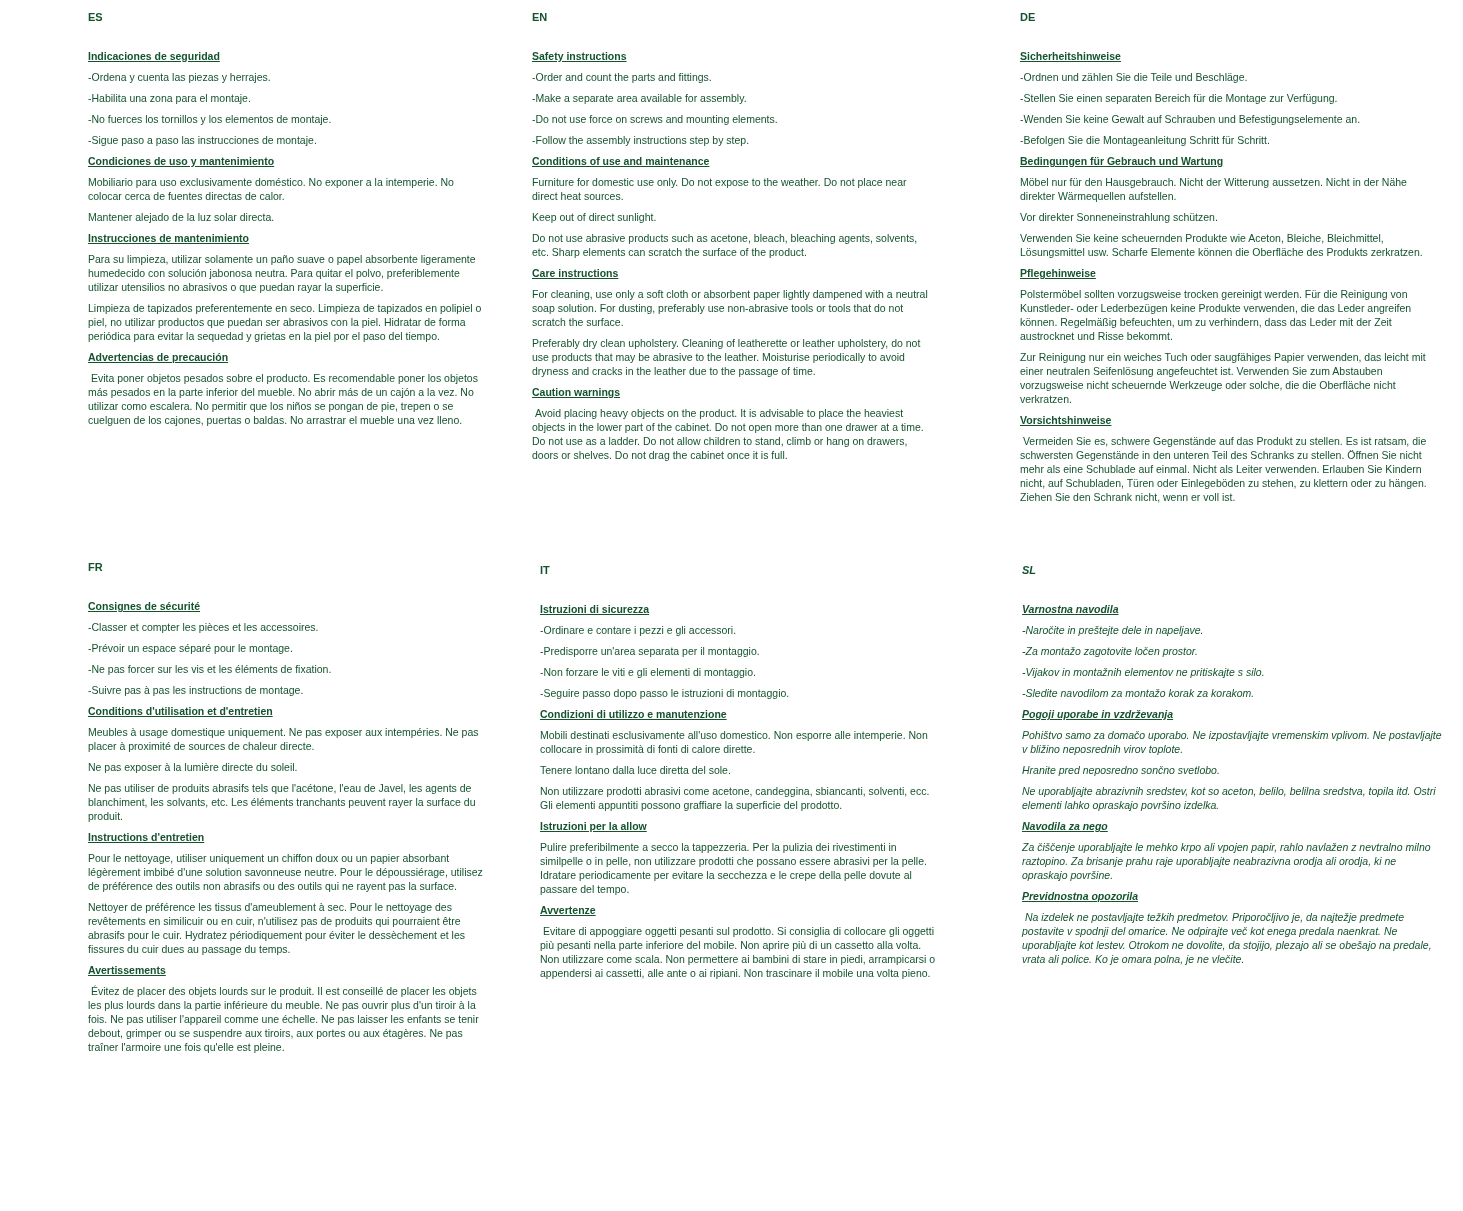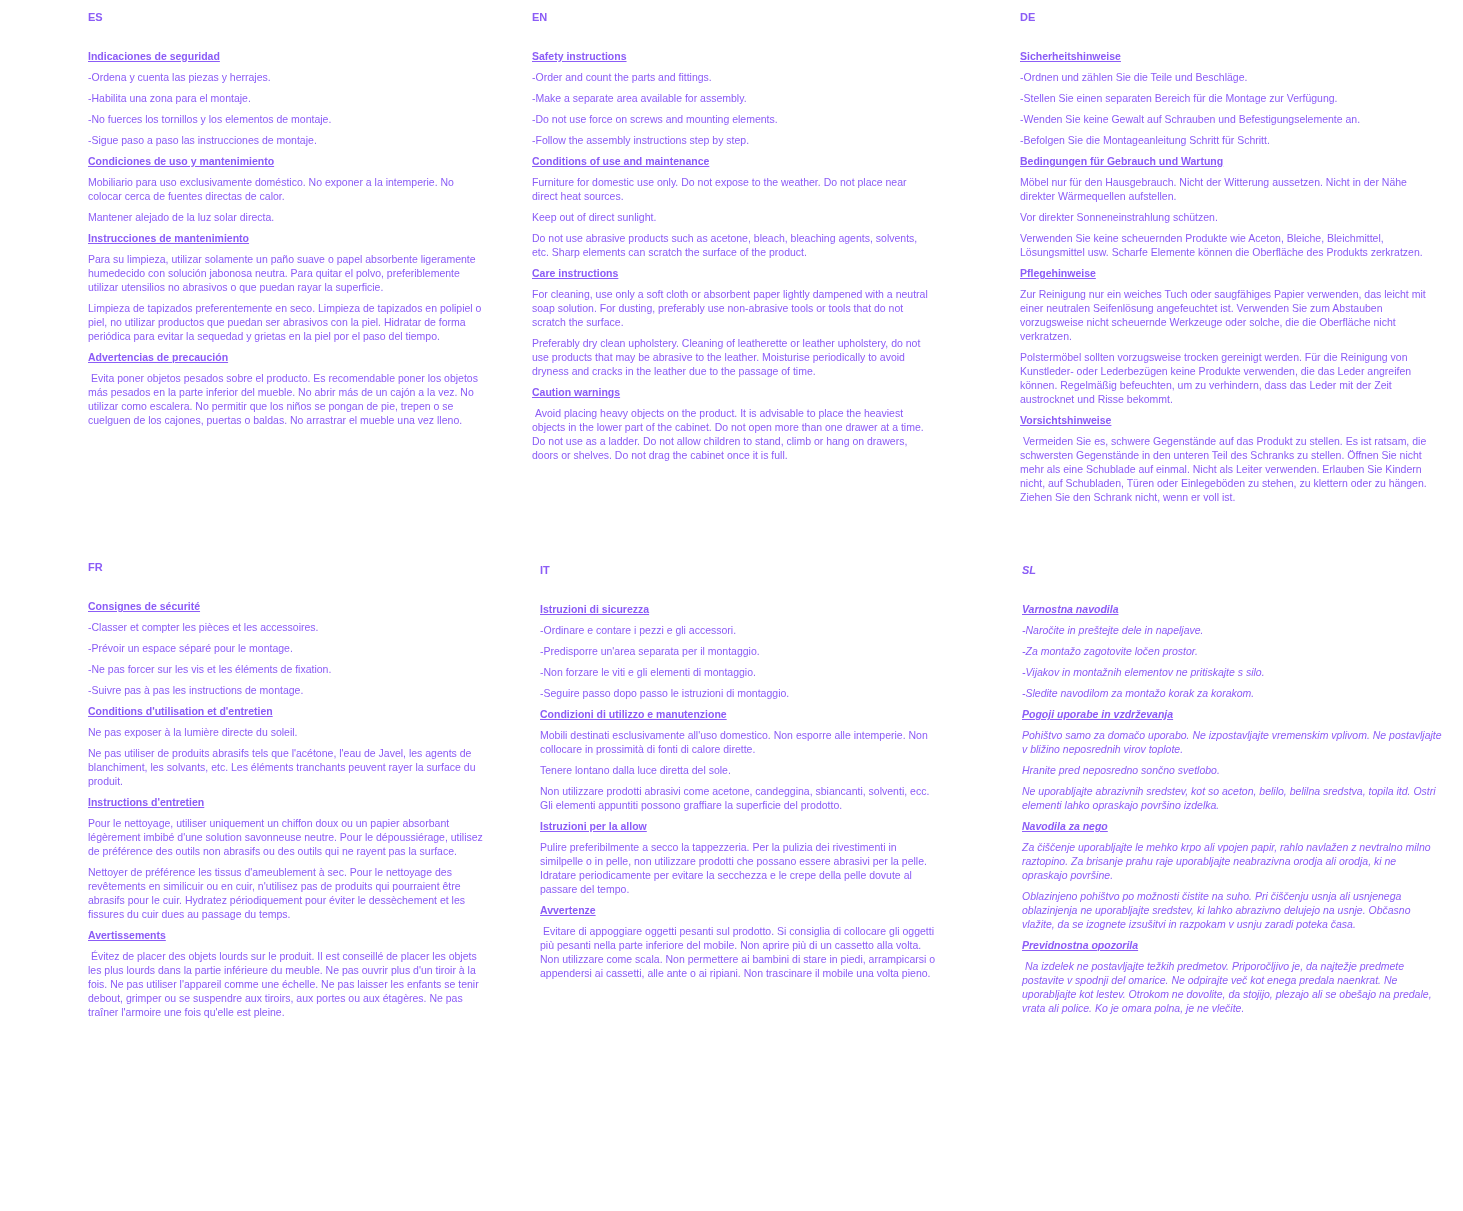--- a/index.html
+++ b/index.html
@@ -6,21 +6,21 @@
     margin: 0;
     padding: 0;
     background: #ffffff;
   }
   .sheet {
     position: relative;
     width: 1463px;
     height: 1211px;
     background: #ffffff;
     font-family: "Liberation Sans", sans-serif;
-    color: #8b5cf6;
+    color: #14532d;
     overflow: hidden;
   }
   .col {
     position: absolute;
     font-size: 10.5px;
     line-height: 14px;
     text-align: left;
   }
   .lang {
     font-weight: 700;
@@ -93,36 +93,37 @@
         <div class="heading">Sicherheitshinweise</div>
         <div class="para">-Ordnen und zählen Sie die Teile und Beschläge.</div>
         <div class="para">-Stellen Sie einen separaten Bereich für die Montage zur Verfügung.</div>
         <div class="para">-Wenden Sie keine Gewalt auf Schrauben und Befestigungselemente an.</div>
         <div class="para">-Befolgen Sie die Montageanleitung Schritt für Schritt.</div>
         <div class="heading">Bedingungen für Gebrauch und Wartung</div>
         <div class="para">Möbel nur für den Hausgebrauch. Nicht der Witterung aussetzen. Nicht in der Nähe direkter Wärmequellen aufstellen.</div>
         <div class="para">Vor direkter Sonneneinstrahlung schützen.</div>
         <div class="para">Verwenden Sie keine scheuernden Produkte wie Aceton, Bleiche, Bleichmittel, Lösungsmittel usw. Scharfe Elemente können die Oberfläche des Produkts zerkratzen.</div>
         <div class="heading">Pflegehinweise</div>
+        <div class="para">Polstermöbel sollten vorzugsweise trocken gereinigt werden. Für die Reinigung von Kunstleder- oder Lederbezügen keine Produkte verwenden, die das Leder angreifen können. Regelmäßig befeuchten, um zu verhindern, dass das Leder mit der Zeit austrocknet und Risse bekommt.</div>
         <div class="para">Zur Reinigung nur ein weiches Tuch oder saugfähiges Papier verwenden, das leicht mit einer neutralen Seifenlösung angefeuchtet ist. Verwenden Sie zum Abstauben vorzugsweise nicht scheuernde Werkzeuge oder solche, die die Oberfläche nicht verkratzen.</div>
-        <div class="para">Polstermöbel sollten vorzugsweise trocken gereinigt werden. Für die Reinigung von Kunstleder- oder Lederbezügen keine Produkte verwenden, die das Leder angreifen können. Regelmäßig befeuchten, um zu verhindern, dass das Leder mit der Zeit austrocknet und Risse bekommt.</div>
         <div class="heading">Vorsichtshinweise</div>
         <div class="para"> Vermeiden Sie es, schwere Gegenstände auf das Produkt zu stellen. Es ist ratsam, die schwersten Gegenstände in den unteren Teil des Schranks zu stellen. Öffnen Sie nicht mehr als eine Schublade auf einmal. Nicht als Leiter verwenden. Erlauben Sie Kindern nicht, auf Schubladen, Türen oder Einlegeböden zu stehen, zu klettern oder zu hängen. Ziehen Sie den Schrank nicht, wenn er voll ist.</div>
       </div>
   </section>
 
   <section class="col col-fr">
     <div class="lang">FR</div>
     <div class="blocks">
         <div class="heading">Consignes de sécurité</div>
         <div class="para">-Classer et compter les pièces et les accessoires.</div>
         <div class="para">-Prévoir un espace séparé pour le montage.</div>
         <div class="para">-Ne pas forcer sur les vis et les éléments de fixation.</div>
         <div class="para">-Suivre pas à pas les instructions de montage.</div>
         <div class="heading">Conditions d'utilisation et d'entretien</div>
+        <div class="para">Meubles à usage domestique uniquement. Ne pas exposer aux intempéries. Ne pas placer à proximité de sources de chaleur directe.</div>
         <div class="para">Ne pas exposer à la lumière directe du soleil.</div>
         <div class="para">Ne pas utiliser de produits abrasifs tels que l'acétone, l'eau de Javel, les agents de blanchiment, les solvants, etc. Les éléments tranchants peuvent rayer la surface du produit.</div>
         <div class="heading">Instructions d'entretien</div>
         <div class="para">Pour le nettoyage, utiliser uniquement un chiffon doux ou un papier absorbant légèrement imbibé d'une solution savonneuse neutre. Pour le dépoussiérage, utilisez de préférence des outils non abrasifs ou des outils qui ne rayent pas la surface.</div>
         <div class="para">Nettoyer de préférence les tissus d'ameublement à sec. Pour le nettoyage des revêtements en similicuir ou en cuir, n'utilisez pas de produits qui pourraient être abrasifs pour le cuir. Hydratez périodiquement pour éviter le dessèchement et les fissures du cuir dues au passage du temps.</div>
         <div class="heading">Avertissements</div>
         <div class="para"> Évitez de placer des objets lourds sur le produit. Il est conseillé de placer les objets les plus lourds dans la partie inférieure du meuble. Ne pas ouvrir plus d'un tiroir à la fois. Ne pas utiliser l'appareil comme une échelle. Ne pas laisser les enfants se tenir debout, grimper ou se suspendre aux tiroirs, aux portes ou aux étagères. Ne pas traîner l'armoire une fois qu'elle est pleine.</div>
       </div>
   </section>
 
@@ -152,19 +153,18 @@
         <div class="para">-Naročite in preštejte dele in napeljave.</div>
         <div class="para">-Za montažo zagotovite ločen prostor.</div>
         <div class="para">-Vijakov in montažnih elementov ne pritiskajte s silo.</div>
         <div class="para">-Sledite navodilom za montažo korak za korakom.</div>
         <div class="heading">Pogoji uporabe in vzdrževanja</div>
         <div class="para">Pohištvo samo za domačo uporabo. Ne izpostavljajte vremenskim vplivom. Ne postavljajte v bližino neposrednih virov toplote.</div>
         <div class="para">Hranite pred neposredno sončno svetlobo.</div>
         <div class="para">Ne uporabljajte abrazivnih sredstev, kot so aceton, belilo, belilna sredstva, topila itd. Ostri elementi lahko opraskajo površino izdelka.</div>
         <div class="heading">Navodila za nego</div>
         <div class="para">Za čiščenje uporabljajte le mehko krpo ali vpojen papir, rahlo navlažen z nevtralno milno raztopino. Za brisanje prahu raje uporabljajte neabrazivna orodja ali orodja, ki ne opraskajo površine.</div>
-        <div class="para">Oblazinjeno pohištvo po možnosti čistite na suho. Pri čiščenju usnja ali usnjenega oblazinjenja ne uporabljajte sredstev, ki lahko abrazivno delujejo na usnje. Občasno vlažite, da se izognete izsušitvi in razpokam v usnju zaradi poteka časa.</div>
         <div class="heading">Previdnostna opozorila</div>
         <div class="para"> Na izdelek ne postavljajte težkih predmetov. Priporočljivo je, da najtežje predmete postavite v spodnji del omarice. Ne odpirajte več kot enega predala naenkrat. Ne uporabljajte kot lestev. Otrokom ne dovolite, da stojijo, plezajo ali se obešajo na predale, vrata ali police. Ko je omara polna, je ne vlečite.</div>
       </div>
   </section>
 
 </div>
 
 </body></html>

